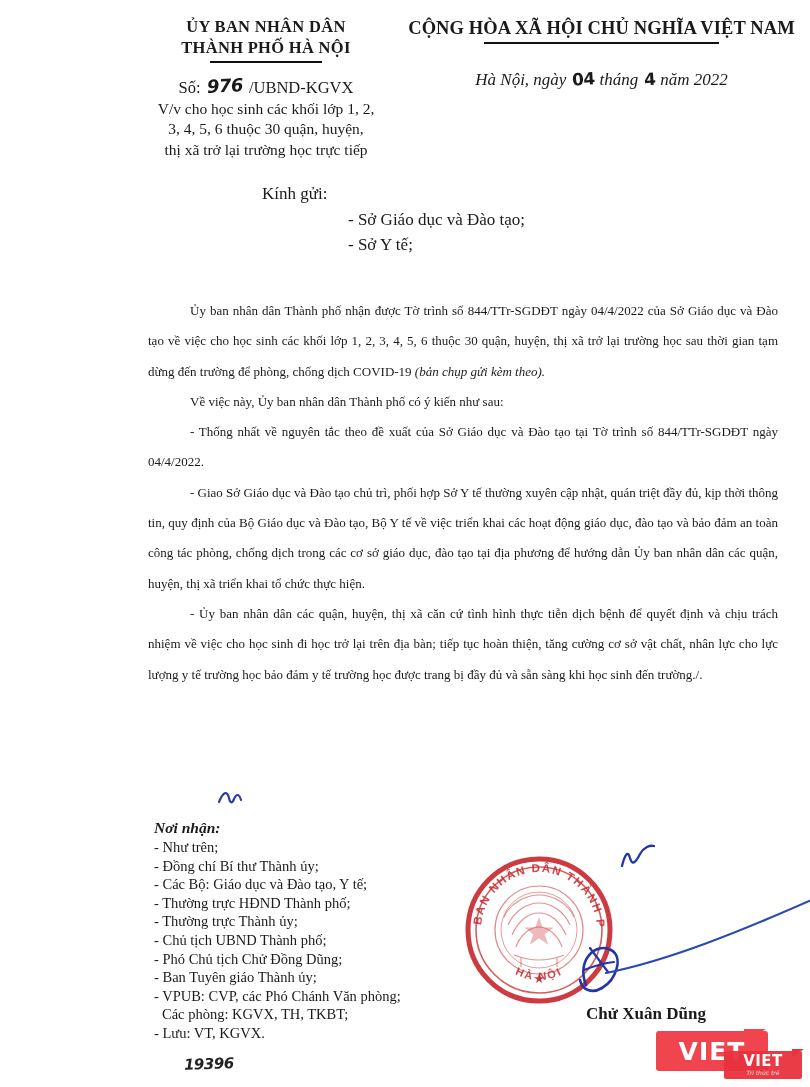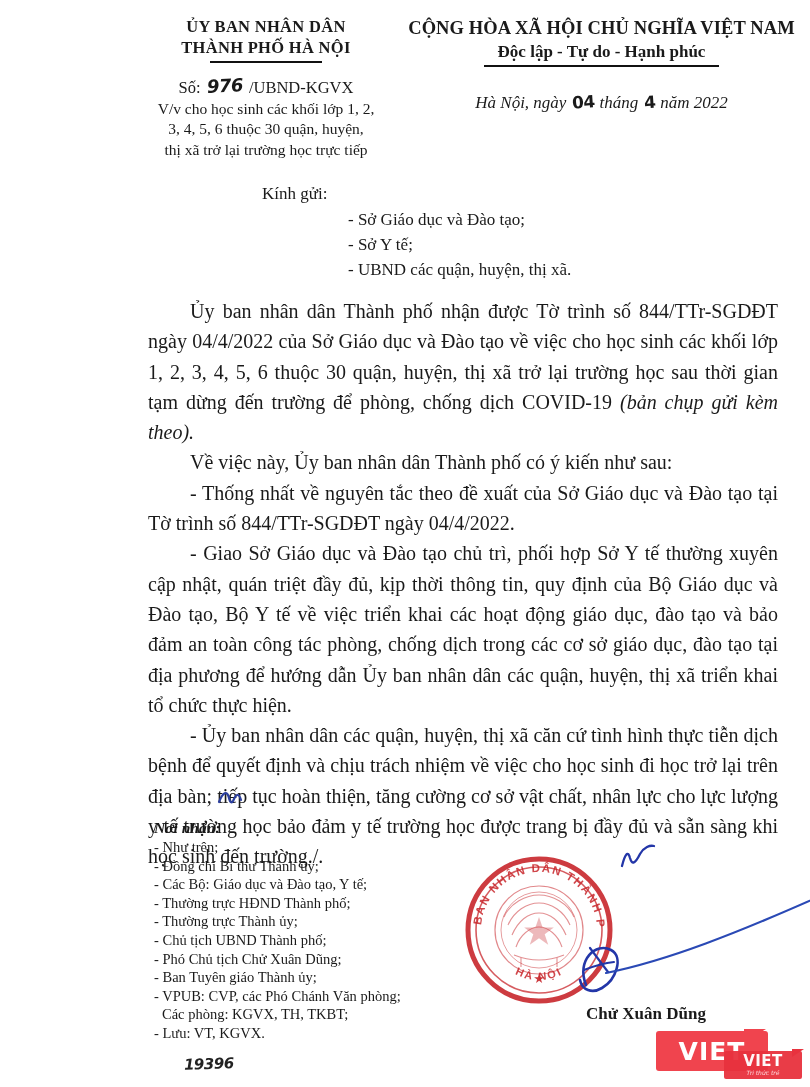--- a/index.html
+++ b/index.html
@@ -135,21 +135,21 @@
   }
 
   
   .body-block {
     position: absolute;
     left: 122px;
     top: 296px;
     width: 630px;
   }
   .para {
-    font-size: 20px;
+    font-size: 13px;
     line-height: 30.3px;
     text-align: justify;
     text-justify: inter-word;
     text-indent: 42px;
     margin: 0 0 0 0;
   }
   .para i { font-style: italic; }
 
   
   .footer {
@@ -343,39 +343,37 @@
         <span>/UBND-KGVX</span>
       </div>
 
       <div class="subject">V/v cho học sinh các khối lớp 1, 2,</div>
       <div class="subject">3, 4, 5, 6 thuộc 30 quận, huyện,</div>
       <div class="subject">thị xã trở lại trường học trực tiếp</div>
     </div>
 
     <div class="hdr-right">
       <div class="nation-line1">CỘNG HÒA XÃ HỘI CHỦ NGHĨA VIỆT NAM</div>
-      <div class="nation-line2">Độc lập - Tự do - Hạnh phúc</div>
       <div class="rule-right"></div>
 
       <div class="date-line">
         <span>Hà Nội, ngày</span>
         <span class="hand-date">04</span>
         <span>tháng</span>
         <span class="hand-date">4</span>
         <span>năm 2022</span>
       </div>
     </div>
   </div>
 
   <div class="kinhgui-block">
     <div class="kinhgui-label">Kính gửi:</div>
     <div class="kinhgui-list">
       <div class="kinhgui-item">- Sở Giáo dục và Đào tạo;</div>
       <div class="kinhgui-item">- Sở Y tế;</div>
-      <div class="kinhgui-item">- UBND các quận, huyện, thị xã.</div>
     </div>
   </div>
 
   <div class="body-block">
     <p class="para"><span>Ủy ban nhân dân Thành phố nhận được Tờ trình số 844/TTr-SGDĐT ngày 04/4/2022 của Sở Giáo dục và Đào tạo về việc cho học sinh các khối lớp 1, 2, 3, 4, 5, 6 thuộc 30 quận, huyện, thị xã trở lại trường học sau thời gian tạm dừng đến trường để phòng, chống dịch COVID-19 </span><i>(bản chụp gửi kèm theo).</i></p>
     <p class="para">Về việc này, Ủy ban nhân dân Thành phố có ý kiến như sau:</p>
     <p class="para">- Thống nhất về nguyên tắc theo đề xuất của Sở Giáo dục và Đào tạo tại Tờ trình số 844/TTr-SGDĐT ngày 04/4/2022.</p>
     <p class="para">- Giao Sở Giáo dục và Đào tạo chủ trì, phối hợp Sở Y tế thường xuyên cập nhật, quán triệt đầy đủ, kịp thời thông tin, quy định của Bộ Giáo dục và Đào tạo, Bộ Y tế về việc triển khai các hoạt động giáo dục, đào tạo và bảo đảm an toàn công tác phòng, chống dịch trong các cơ sở giáo dục, đào tạo tại địa phương để hướng dẫn Ủy ban nhân dân các quận, huyện, thị xã triển khai tổ chức thực hiện.</p>
     <p class="para">- Ủy ban nhân dân các quận, huyện, thị xã căn cứ tình hình thực tiễn dịch bệnh để quyết định và chịu trách nhiệm về việc cho học sinh đi học trở lại trên địa bàn; tiếp tục hoàn thiện, tăng cường cơ sở vật chất, nhân lực cho lực lượng y tế trường học bảo đảm y tế trường học được trang bị đầy đủ và sẵn sàng khi học sinh đến trường./.</p>
   </div>
@@ -387,21 +385,21 @@
   <div class="footer">
 
     <div class="noinhan">
       <div class="noinhan-title">Nơi nhận:</div>
       <div class="noinhan-item">- Như trên;</div>
       <div class="noinhan-item">- Đồng chí Bí thư Thành ủy;</div>
       <div class="noinhan-item">- Các Bộ: Giáo dục và Đào tạo, Y tế;</div>
       <div class="noinhan-item">- Thường trực HĐND Thành phố;</div>
       <div class="noinhan-item">- Thường trực Thành ủy;</div>
       <div class="noinhan-item">- Chủ tịch UBND Thành phố;</div>
-      <div class="noinhan-item">- Phó Chủ tịch Chử Xuân Dũng;</div>
+      <div class="noinhan-item">- Phó Chủ tịch Chử Đồng Dũng;</div>
       <div class="noinhan-item">- Ban Tuyên giáo Thành ủy;</div>
       <div class="noinhan-item">- VPUB: CVP, các Phó Chánh Văn phòng;</div>
       <div class="noinhan-item sub">Các phòng: KGVX, TH, TKBT;</div>
       <div class="noinhan-item">- Lưu: VT, KGVX.</div>
       <div class="hand-bottom">19396</div>
     </div>
 
 
     <div class="sign-name">Chử Xuân Dũng</div>
   </div>

